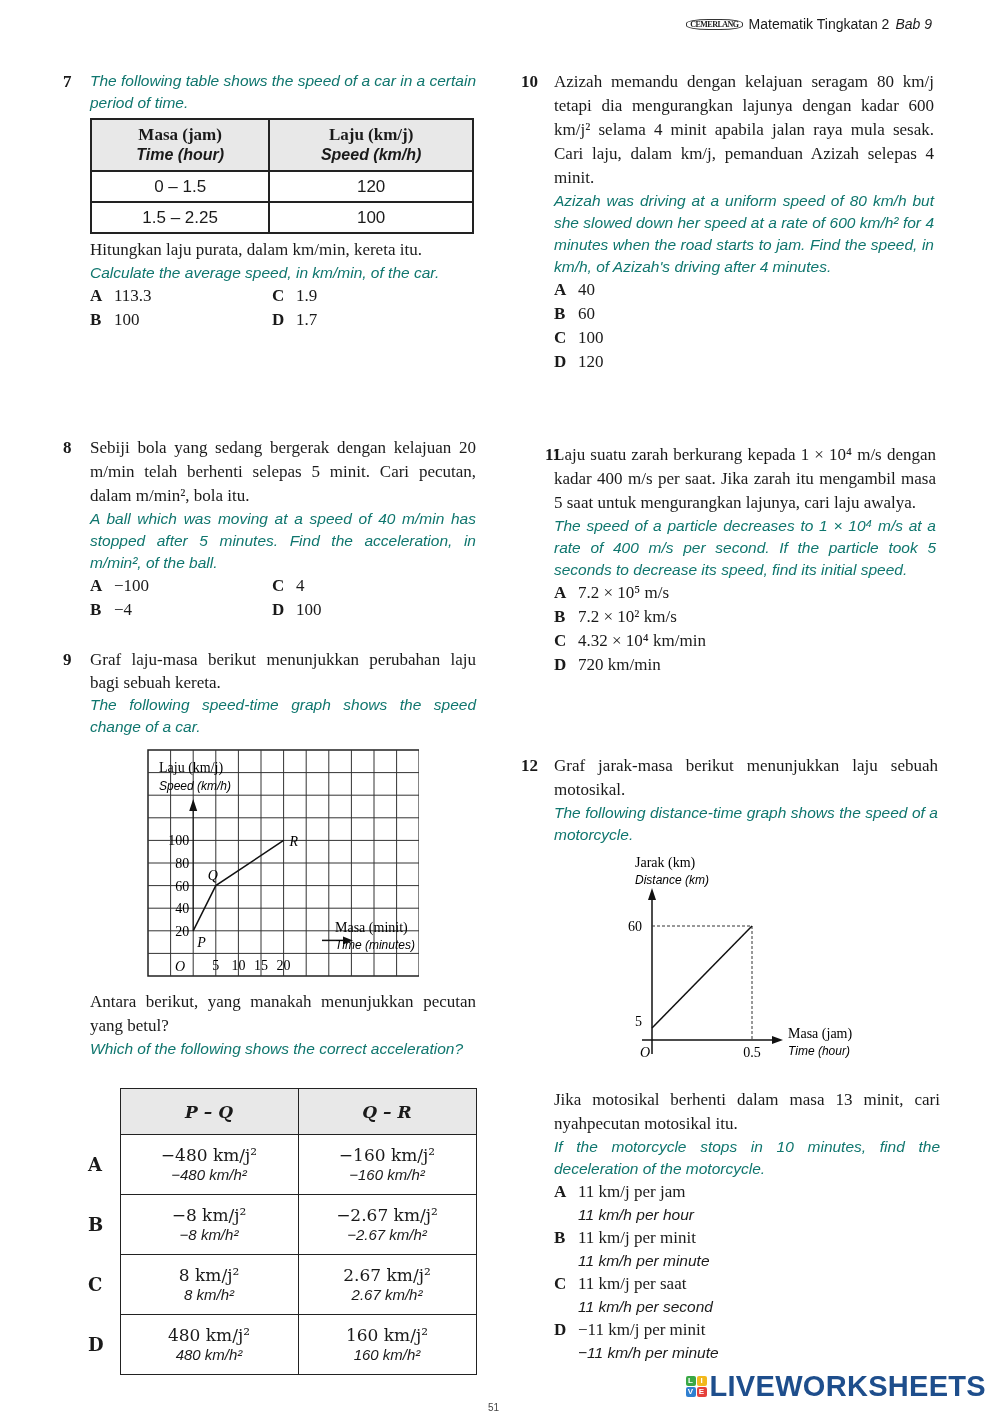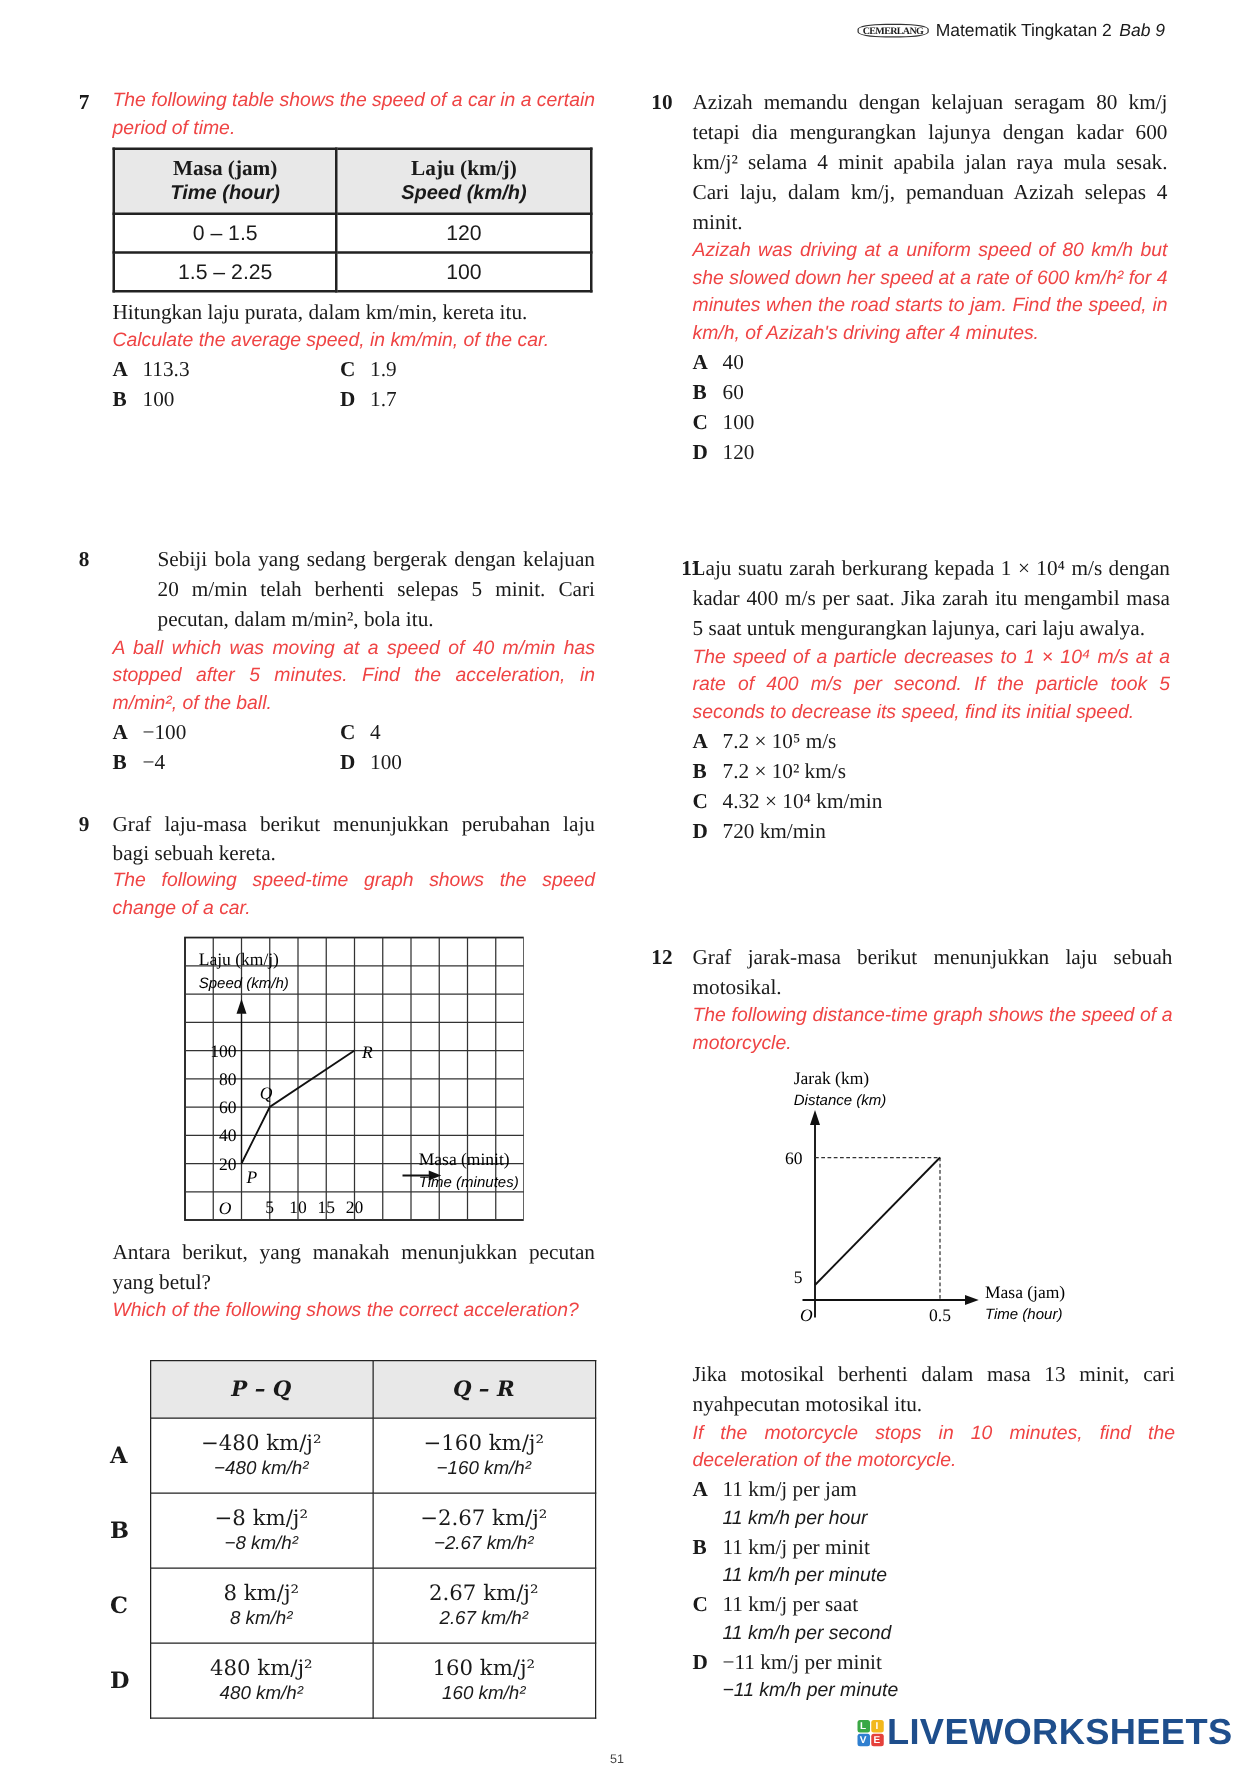--- a/index.html
+++ b/index.html
@@ -6,21 +6,21 @@
   html, body { width: 1000px; height: 1415px; background: #ffffff; overflow: hidden; }
   body { position: relative; color: #1a1a1a; font-family: "DejaVu Serif", serif; }
 
   #header { position: absolute; top: 16px; right: 68px; display: flex; align-items: center; gap: 6px; font-family: "Liberation Sans", sans-serif; font-size: 14px; }
   #header .logo { font-family: "Liberation Serif", serif; font-size: 8px; letter-spacing: -0.5px; border: 1px solid #333; border-radius: 40% ; padding: 0 3px; font-weight: bold; }
   #header .bab { font-style: italic; }
 
   .q { position: absolute; font-family: "Liberation Serif", serif; font-size: 17px; line-height: 23px; }
   .q .num { position: absolute; left: -27px; top: 0; font-weight: bold; font-size: 17px; }
   .q .ms { text-align: justify; }
-  .q .en { font-family: "Liberation Sans", sans-serif; font-style: italic; font-size: 15.5px; line-height: 22px; text-align: justify; color: #ef4444; }
+  .q .en { font-family: "Liberation Sans", sans-serif; font-style: italic; font-size: 15.5px; line-height: 22px; text-align: justify; color: #0f766e; }
   .opt { display: flex; font-size: 17px; line-height: 24px; }
   .opt .lbl { font-weight: bold; width: 24px; }
   .opt-grid { display: grid; grid-template-columns: 182px 182px; }
   .opt .en-sub { font-family: "Liberation Sans", sans-serif; font-style: italic; font-size: 15.5px; line-height: 22px; }
 
   table { border-collapse: collapse; }
   .t7 { width: 384px; margin-top: 4px; margin-bottom: 4px; }
   .t7 th, .t7 td { border: 2px solid #222; text-align: center; font-size: 17px; }
   .t7 th { background: #e8e8e8; height: 52px; line-height: 20px; }
   .t7 th .en-h { font-family: "Liberation Sans", sans-serif; font-style: italic; font-weight: bold; font-size: 16px; display: block; }
@@ -87,21 +87,21 @@
       </div>
     <div class="opt">
         <span class="lbl">D</span>
         <span>1.7</span>
       </div>
   </div>
 </div>
 
 <div class="q" style="left:90px; top:436px; width:386px;">
   <span class="num">8</span>
-  <div class="ms" style="line-height:24px;margin-left:36px;">Sebiji bola yang sedang bergerak dengan kelajuan 20 m/min telah berhenti selepas 5 minit. Cari pecutan, dalam m/min², bola itu.</div>
+  <div class="ms" style="line-height:24px;">Sebiji bola yang sedang bergerak dengan kelajuan 20 m/min telah berhenti selepas 5 minit. Cari pecutan, dalam m/min², bola itu.</div>
   <div class="en">A ball which was moving at a speed of 40 m/min has stopped after 5 minutes. Find the acceleration, in m/min², of the ball.</div>
   <div class="opt-grid">
     <div class="opt">
         <span class="lbl">A</span>
         <span>−100</span>
       </div>
     <div class="opt">
         <span class="lbl">C</span>
         <span>4</span>
       </div>

